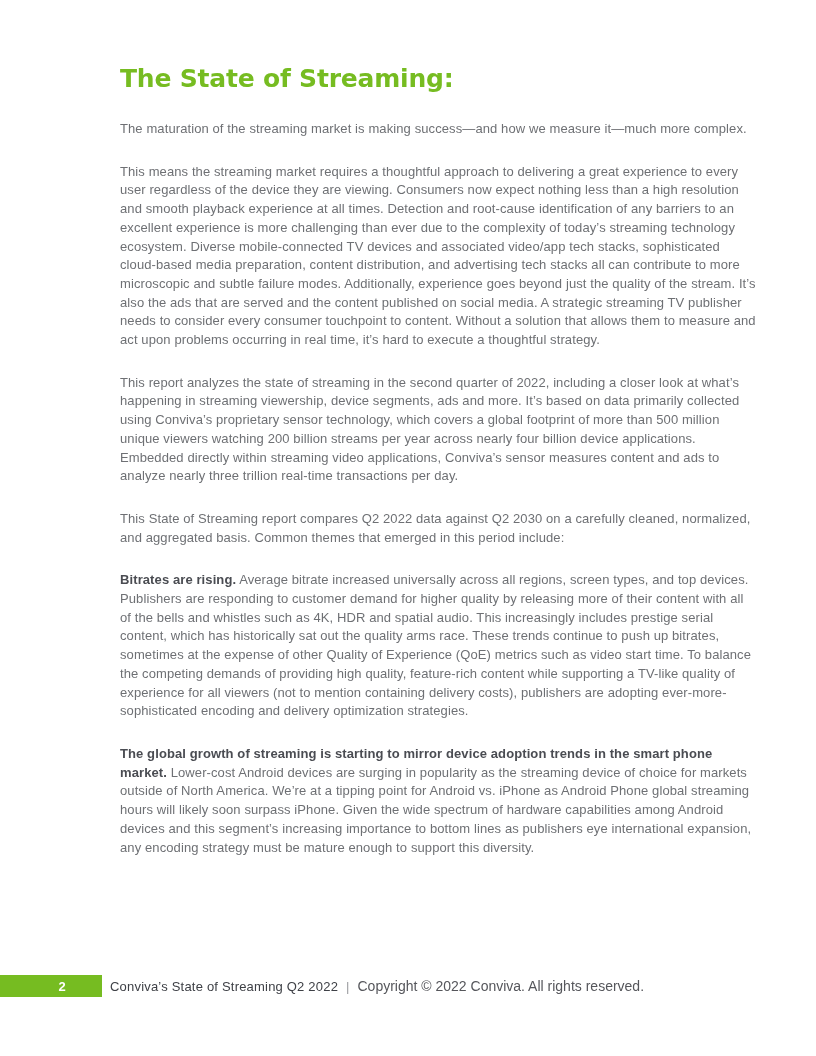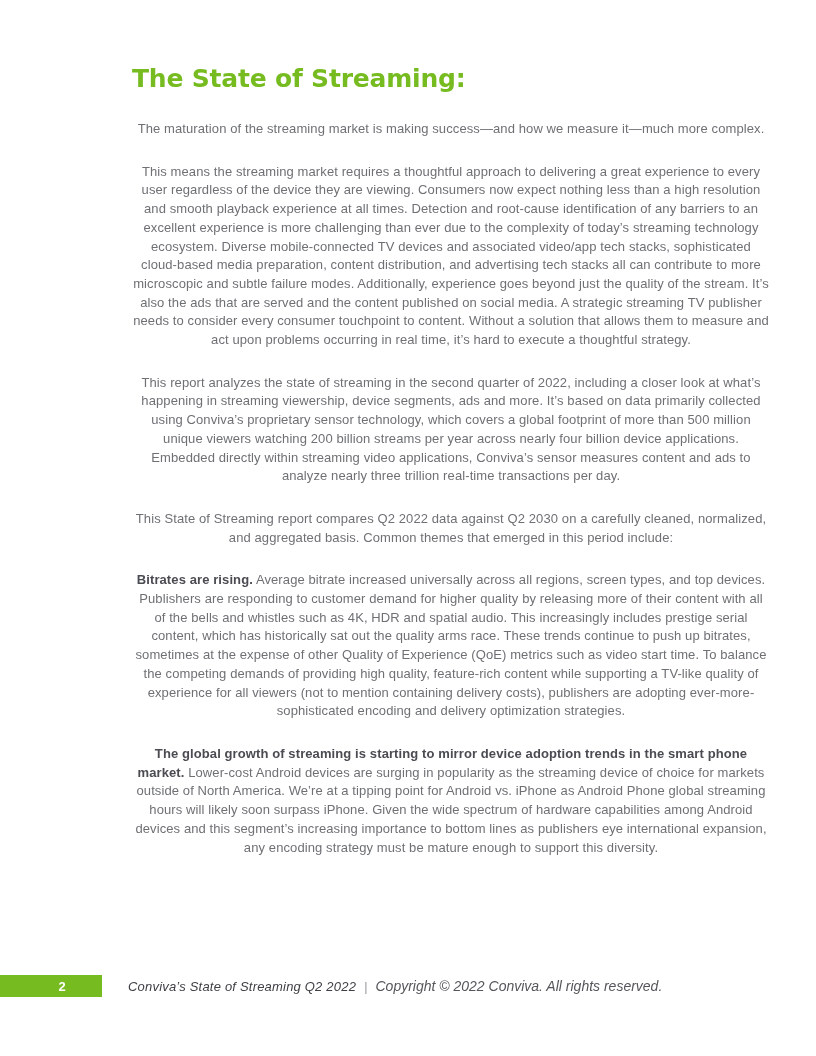--- a/index.html
+++ b/index.html
@@ -13,38 +13,36 @@
     height: 1056px;
     background: #ffffff;
     overflow: hidden;
     font-family: "Liberation Sans", sans-serif;
   }
   .content {
     position: absolute;
     left: 120px;
     top: 63px;
     width: 638px;
-    margin-left: 12px;
   }
   .title {
     margin: 0 0 26px 0;
     font-size: 25px;
     font-weight: bold;
     line-height: 31px;
     letter-spacing: -0.2px;
     color: var(--accent_green, #76bc21);
     font-family: "DejaVu Sans", "Liberation Sans", sans-serif;
   }
   .para {
     margin: 0 0 24px 0;
     font-size: 13px;
     line-height: 18.7px;
     letter-spacing: 0.1px;
     color: var(--body_text, #6e7074);
-    text-align: center;
   }
   .para strong {
     font-weight: bold;
     color: var(--bold_text, #4a4c52);
   }
   .footer {
     position: absolute;
     left: 0;
     top: 975px;
     width: 816px;
@@ -59,25 +57,24 @@
     background: var(--accent_green, #76bc21);
     color: #ffffff;
     font-size: 13px;
     font-weight: bold;
     display: flex;
     align-items: center;
     justify-content: center;
     padding-left: 22px;
   }
   .footer-line {
-    margin-left: 26px;
+    margin-left: 8px;
     display: flex;
     align-items: center;
     white-space: nowrap;
-    font-style: italic;
   }
   .f-title {
     font-size: 13px;
     letter-spacing: 0.2px;
     color: var(--footer_title, #3e4046);
   }
   .f-sep {
     margin: 0 8px;
     font-size: 13px;
     color: var(--footer_sep, #9a9b9e);

